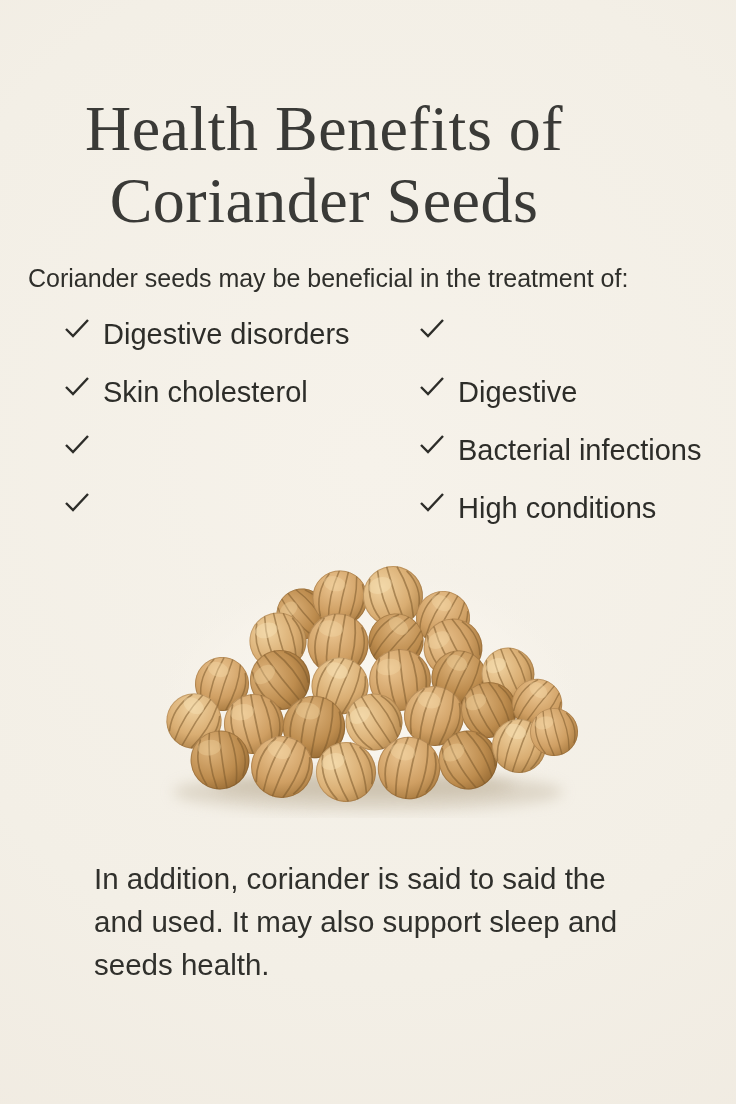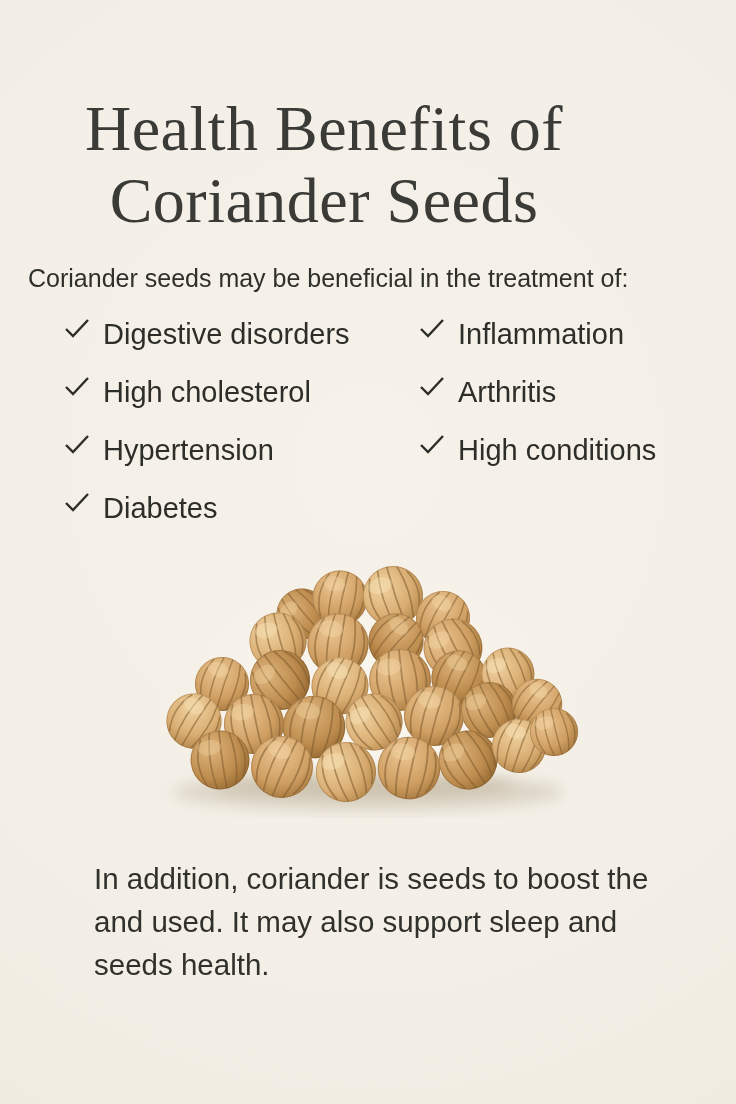--- a/index.html
+++ b/index.html
@@ -61,48 +61,51 @@
     <div class="item">
       <svg class="check" viewBox="0 0 26 20">
           <path d="M2 11 L9 18 L24 2" fill="none" stroke="#2d2d29" stroke-width="2.4"></path>
         </svg>
       <span>Digestive disorders</span>
     </div>
     <div class="item">
       <svg class="check" viewBox="0 0 26 20">
           <path d="M2 11 L9 18 L24 2" fill="none" stroke="#2d2d29" stroke-width="2.4"></path>
         </svg>
-      <span>High cholesterol</span>
-    </div>
-    <div class="item">
-      <svg class="check" viewBox="0 0 26 20">
-          <path d="M2 11 L9 18 L24 2" fill="none" stroke="#2d2d29" stroke-width="2.4"></path>
-        </svg>
-      <span>Hypertension</span>
-    </div>
-    <div class="item">
-      <svg class="check" viewBox="0 0 26 20">
-          <path d="M2 11 L9 18 L24 2" fill="none" stroke="#2d2d29" stroke-width="2.4"></path>
-        </svg>
-      <span>Diabetes</span>
+      <span>Skin cholesterol</span>
+    </div>
+    <div class="item">
+      <svg class="check" viewBox="0 0 26 20">
+          <path d="M2 11 L9 18 L24 2" fill="none" stroke="#2d2d29" stroke-width="2.4"></path>
+        </svg>
+    </div>
+    <div class="item">
+      <svg class="check" viewBox="0 0 26 20">
+          <path d="M2 11 L9 18 L24 2" fill="none" stroke="#2d2d29" stroke-width="2.4"></path>
+        </svg>
     </div>
   </div>
 
   <div class="col right">
     <div class="item">
       <svg class="check" viewBox="0 0 26 20">
           <path d="M2 11 L9 18 L24 2" fill="none" stroke="#2d2d29" stroke-width="2.4"></path>
         </svg>
-      <span>Inflammation</span>
-    </div>
-    <div class="item">
-      <svg class="check" viewBox="0 0 26 20">
-          <path d="M2 11 L9 18 L24 2" fill="none" stroke="#2d2d29" stroke-width="2.4"></path>
-        </svg>
-      <span>Arthritis</span>
+    </div>
+    <div class="item">
+      <svg class="check" viewBox="0 0 26 20">
+          <path d="M2 11 L9 18 L24 2" fill="none" stroke="#2d2d29" stroke-width="2.4"></path>
+        </svg>
+      <span>Digestive</span>
+    </div>
+    <div class="item">
+      <svg class="check" viewBox="0 0 26 20">
+          <path d="M2 11 L9 18 L24 2" fill="none" stroke="#2d2d29" stroke-width="2.4"></path>
+        </svg>
+      <span>Bacterial infections</span>
     </div>
     <div class="item">
       <svg class="check" viewBox="0 0 26 20">
           <path d="M2 11 L9 18 L24 2" fill="none" stroke="#2d2d29" stroke-width="2.4"></path>
         </svg>
       <span>High conditions</span>
     </div>
   </div>
 
   <div class="seeds">
@@ -191,18 +194,18 @@
       <use href="#seedA" transform="translate(132,221) rotate(24) scale(1.03)"></use>
       <use href="#seedB" transform="translate(196,226) rotate(-18) scale(1)"></use>
       <use href="#seedA" transform="translate(259,222) rotate(12) scale(1.04)"></use>
       <use href="#seedC" transform="translate(318,214) rotate(-30) scale(0.98)"></use>
       <use href="#seedB" transform="translate(369,200) rotate(20) scale(0.9)"></use>
       <use href="#seedA" transform="translate(404,186) rotate(-14) scale(0.8)"></use>
     </svg>
   </div>
 
   <div class="paragraph">
-    <div>In addition, coriander is seeds to boost the</div>
+    <div>In addition, coriander is said to said the</div>
     <div>and used. It may also support sleep and</div>
     <div>seeds health.</div>
   </div>
 
 </div>
 
 </body></html>

